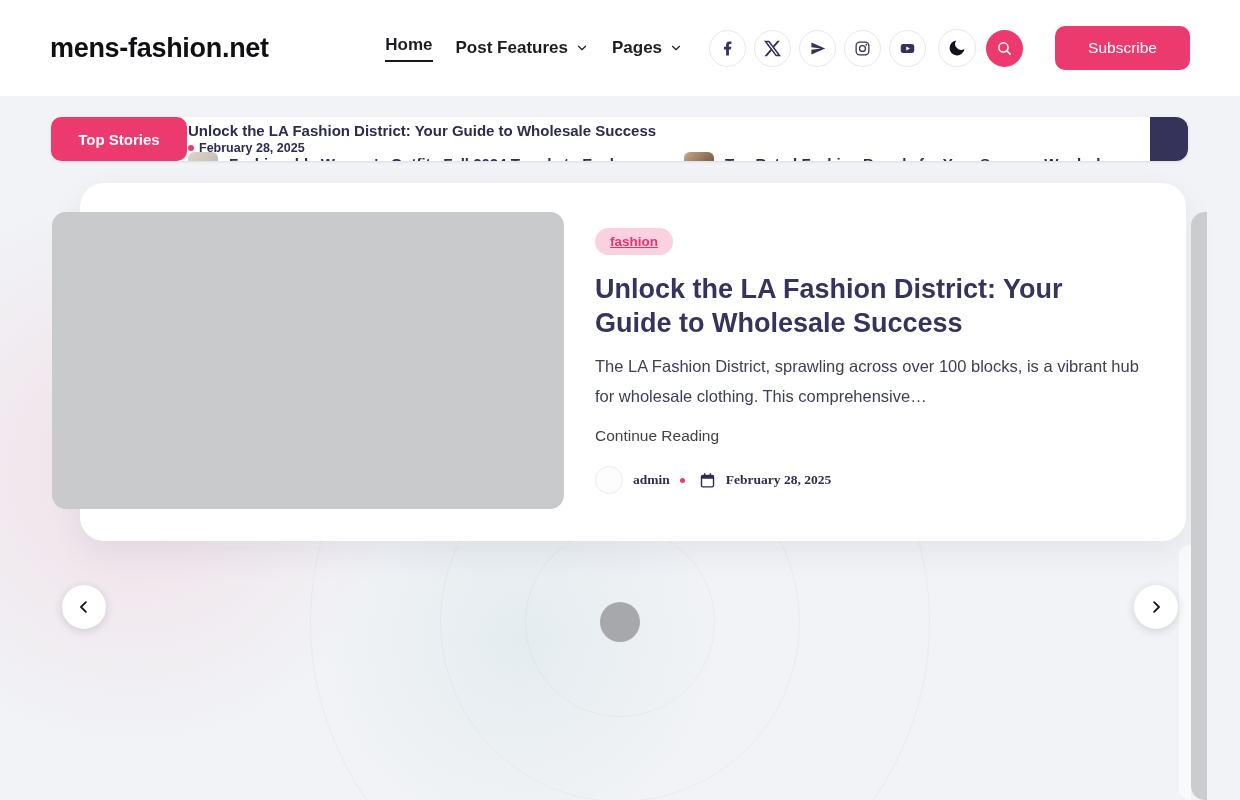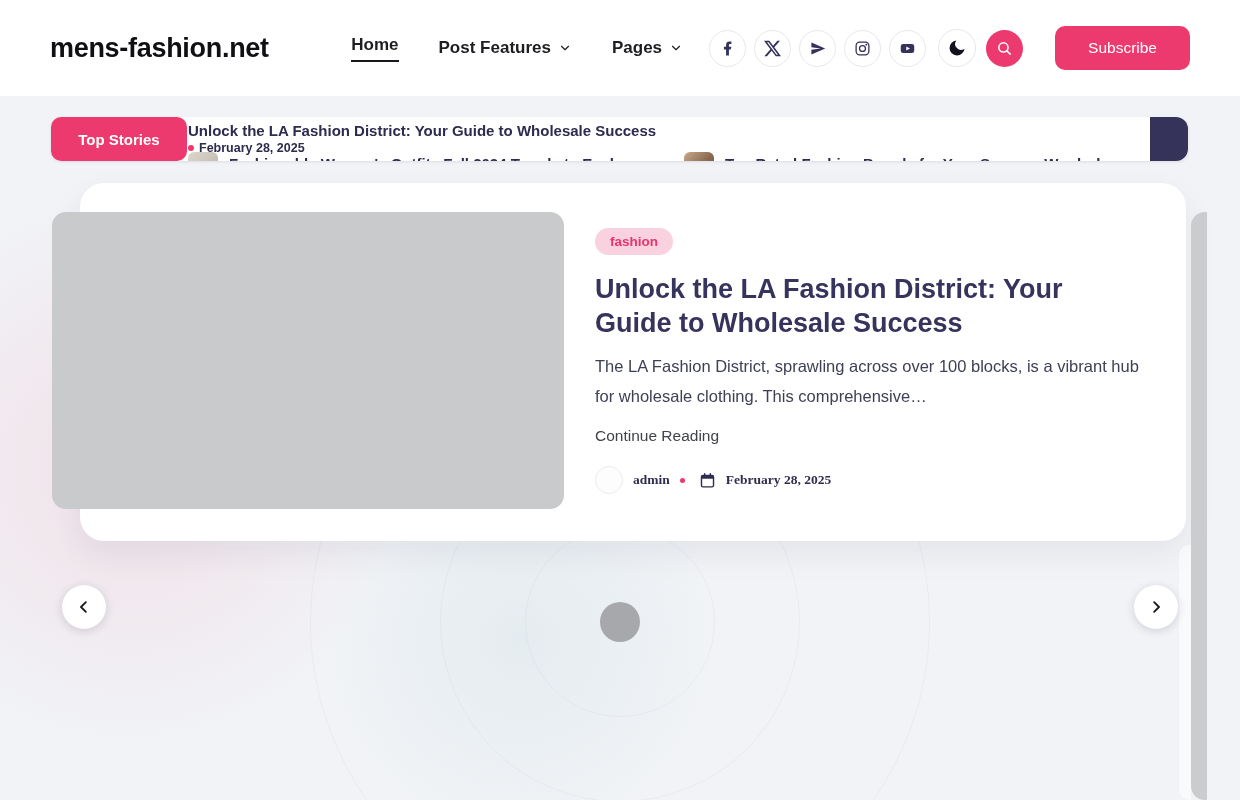--- a/index.html
+++ b/index.html
@@ -19,21 +19,21 @@
     background:radial-gradient(circle, rgba(120,175,185,0.10), rgba(120,175,185,0) 65%); z-index:0; }
   .ring { position:absolute; border-radius:50%; border:1px solid rgba(70,80,110,0.05); z-index:0; }
   .ring1 { left:525px; top:527px; width:190px; height:190px; }
   .ring2 { left:440px; top:442px; width:360px; height:360px; }
   .ring3 { left:310px; top:312px; width:620px; height:620px; }
 
   
   .header { position:absolute; left:0; top:0; width:1240px; height:96px; background:#ffffff;
     display:flex; align-items:center; padding:0 50px; z-index:10; }
   .site-title { font-size:27px; font-weight:700; color:#101014; letter-spacing:-0.3px; }
-  .nav { margin-left:auto; display:flex; align-items:center; gap:40px; }
+  .nav { margin-left:auto; display:flex; align-items:center; gap:23px; }
   .nav-item { font-size:17px; font-weight:600; color:#1d1d22; display:flex; align-items:center; gap:7px; cursor:pointer; text-decoration:none; }
   .nav-item.active .nav-label { border-bottom:2px solid #17171c; padding-bottom:5px; }
   .chev-down { width:14px; height:14px; stroke:#1d1d22; stroke-width:2; fill:none; stroke-linecap:round; stroke-linejoin:round; }
   .socials { display:flex; gap:8px; margin-left:26px; }
   .icon-circle { width:37px; height:37px; border-radius:50%; background:#fff; border:1px solid #e8e8ec;
     display:flex; align-items:center; justify-content:center; cursor:pointer; }
   .icon-circle svg { width:17px; height:17px; }
   .soc-fill { fill:#34315A; }
   .soc-stroke { stroke:#34315A; fill:none; stroke-width:1.8; }
   .moon-btn { margin-left:12px; width:38px; height:38px; }
@@ -64,21 +64,21 @@
   .ticker-end { position:absolute; right:0; top:0; width:38px; height:44px; background:#35335A;
     border-radius:0 12px 12px 0; z-index:3; border:none; cursor:pointer; }
 
   
   .slide-card { position:absolute; left:80px; top:183px; width:1106px; height:358px; background:#fff;
     border-radius:24px; box-shadow:0 12px 32px rgba(40,40,80,0.07); z-index:1; }
   .slide-image { position:absolute; left:52px; top:212px; width:512px; height:297px; border-radius:14px;
     background:#c9cacc; z-index:2; }
   .slide-content { position:absolute; left:595px; top:228px; width:548px; z-index:2; }
   .tag { display:inline-block; background:#FAD2DF; color:#E9336E; font-size:13.5px; font-weight:700;
-    padding:6px 15px; border-radius:999px; cursor:pointer; }
+    padding:6px 15px; border-radius:999px; cursor:pointer;text-decoration:underline; }
   .slide-title { margin-top:17px; font-size:27px; line-height:34px; font-weight:700; color:#36335C; cursor:pointer; }
   .slide-excerpt { margin-top:11px; font-size:16.5px; line-height:30px; color:#3E4156; }
   .continue { margin-top:16px; display:inline-block; font-size:15.5px; color:#40434a; cursor:pointer; }
   .byline { margin-top:21px; display:flex; align-items:center; gap:10px;font-family:Liberation Serif, serif; }
   .avatar { width:28px; height:28px; border-radius:50%; border:1px solid #ececf0; background:#fdfdfd; flex:none; }
   .author { font-size:13.5px; font-weight:700; color:#302E4E; cursor:pointer; }
   .b-bullet { width:5px; height:5px; border-radius:50%; background:var(--accent); }
   .cal-icon { width:17px; height:17px; margin-left:4px; }
   .date-text { font-size:13.5px; font-weight:700; color:#302E4E; }
 

